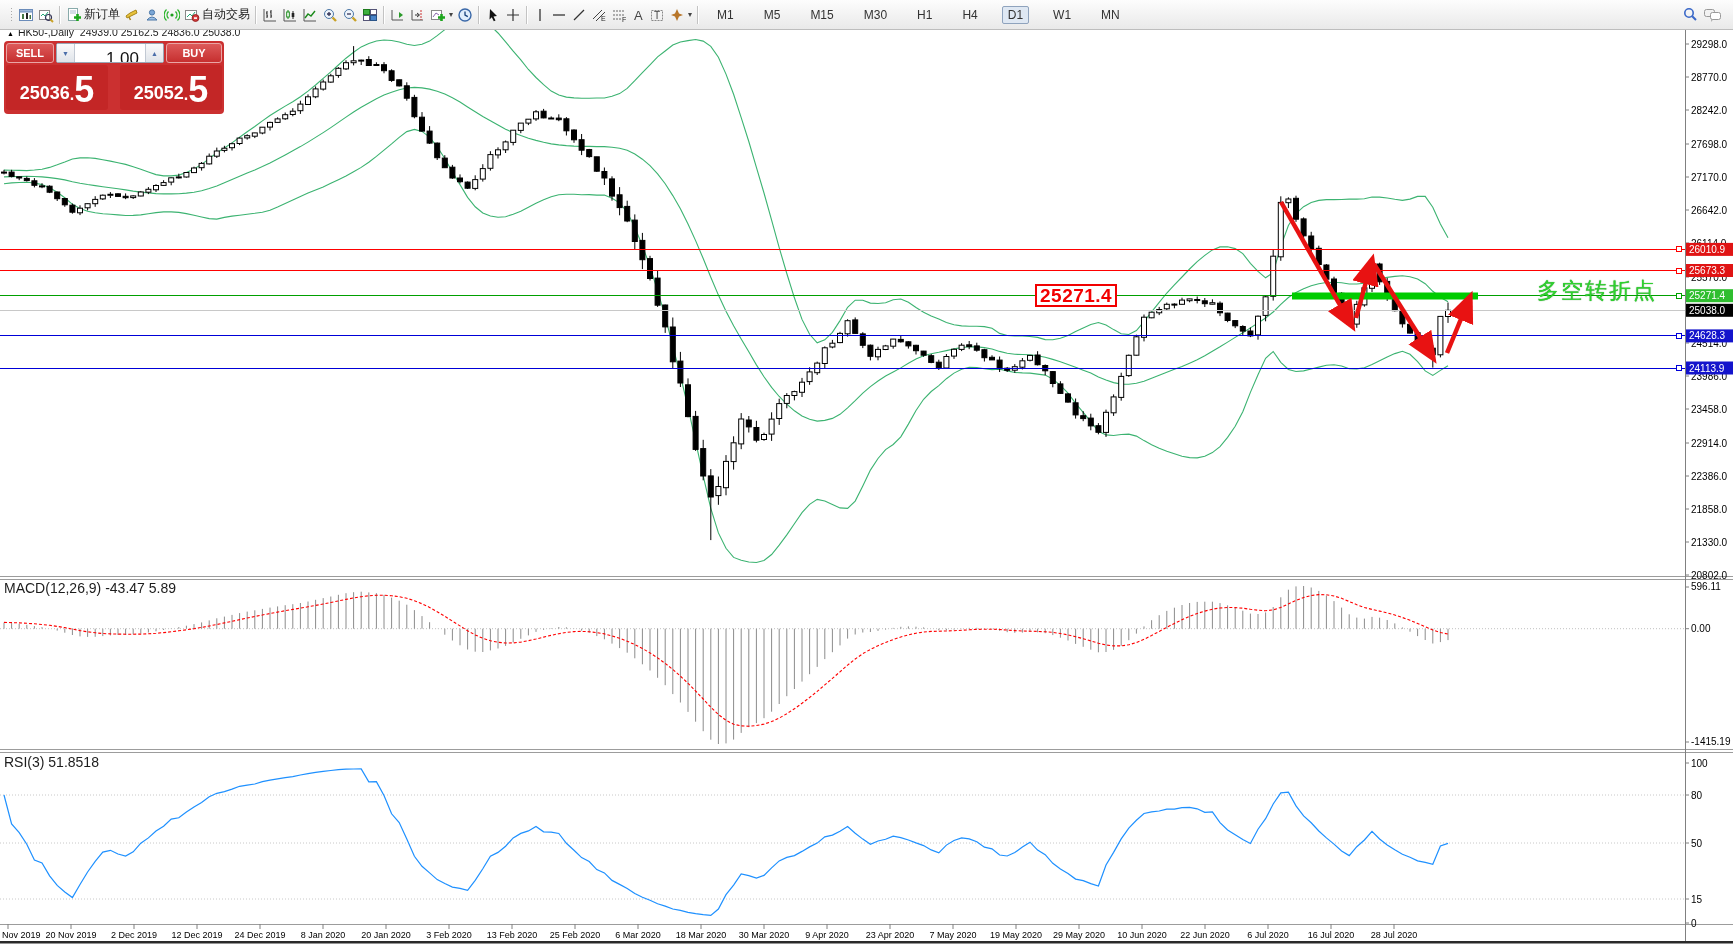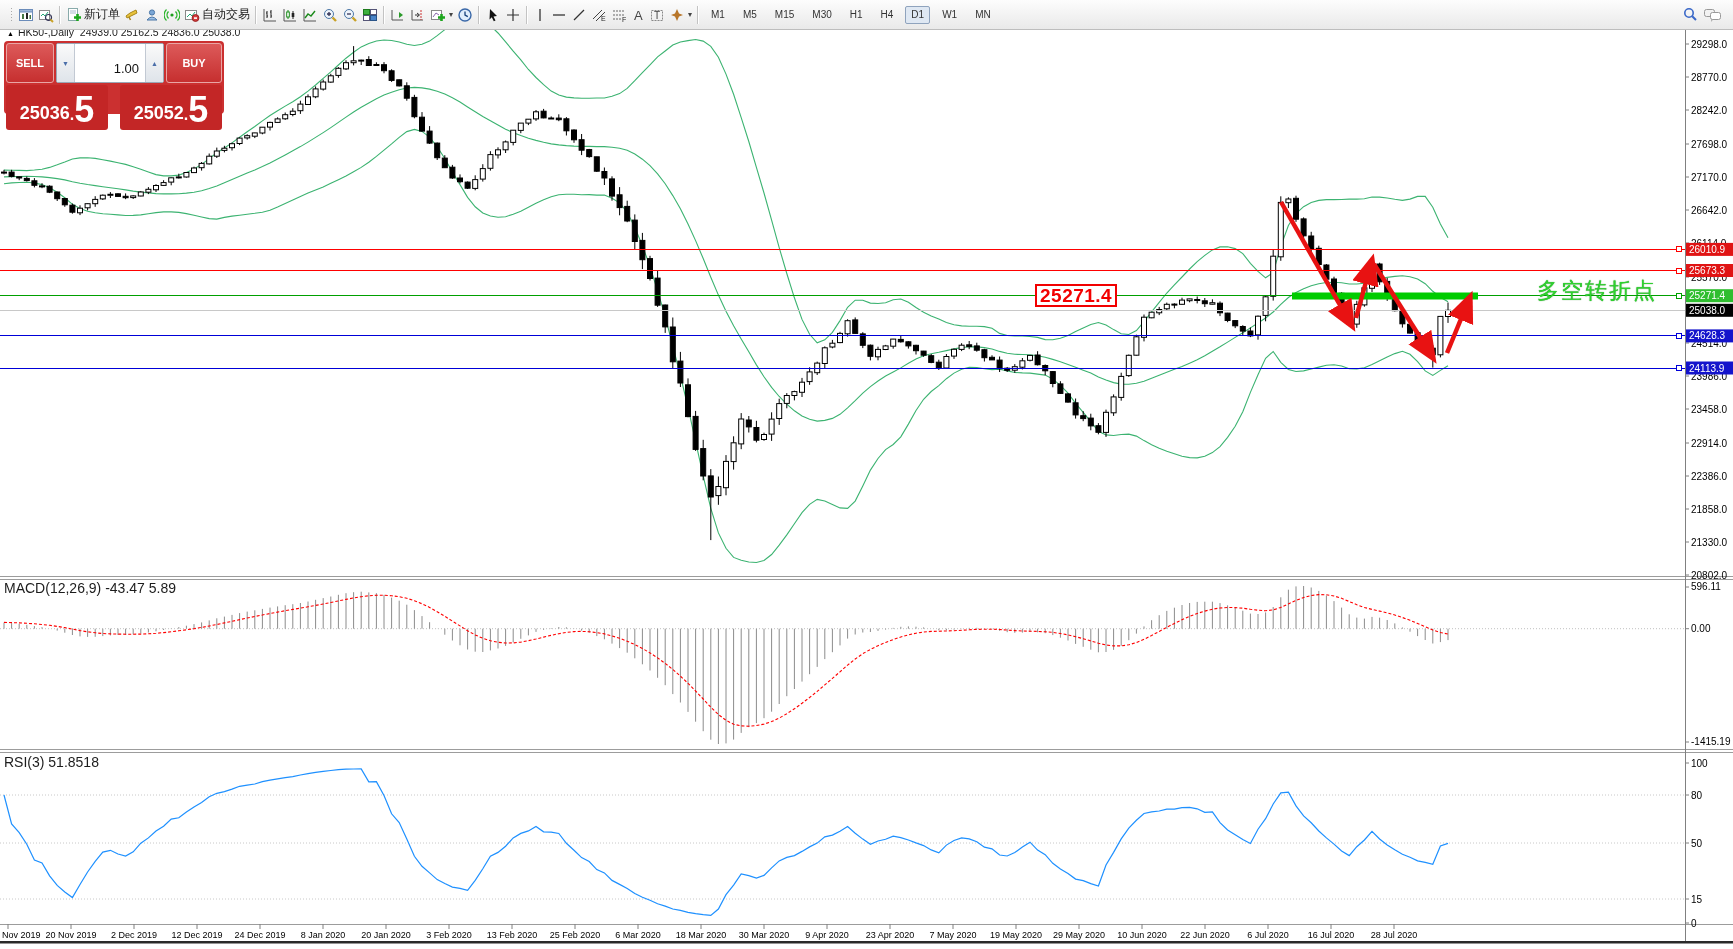--- a/index.html
+++ b/index.html
@@ -8,34 +8,34 @@
   
   .toolbar{position:absolute;left:0;top:0;width:1733px;height:30px;z-index:30;
     background:linear-gradient(#fdfdfd,#e9e9e9);border-bottom:1px solid #bdbdbd;
     display:flex;align-items:center;padding-left:7px;box-sizing:border-box;font-size:11px;color:#222;}
   .tb-handle{width:3px;height:14px;margin:0 3px;
     background-image:repeating-linear-gradient(#aaa 0 1px,transparent 1px 3px);background-size:1px 100%;background-repeat:repeat-y;background-position:1px 0;}
   .tb-sep{width:1px;height:18px;background:#c3c3c3;border-right:1px solid #fff;margin:0 3px;}
   .tb-btn{height:18px;display:flex;align-items:center;padding:0 2px;border-radius:2px;cursor:default;gap:2px;}
   .tb-label{font-size:12px;white-space:nowrap;}
   .caret{font-size:8px;color:#444;margin-left:1px;}
-  .tf-btn{height:16px;padding:0 5px;display:flex;align-items:center;font-size:10px;color:#333;border:1px solid transparent;border-radius:2px;margin:0 3px;}
+  .tf-btn{height:16px;padding:0 5px;display:flex;align-items:center;font-size:12px;color:#333;border:1px solid transparent;border-radius:2px;margin:0 9px;}
   .tf-btn.active{border:1px solid #8fa3bd;background:#dfe8f3;}
   .tb-spacer{flex:1;}
   .icon{display:inline-block;vertical-align:middle;}
   
   .quote{position:absolute;left:4px;top:41px;width:220px;height:73px;z-index:20;
     background:#cb3030;border-radius:4px;box-sizing:border-box;padding:2px 2px;}
-  .q-row1{display:flex;height:40px;gap:2px;}
+  .q-row1{display:flex;height:20px;gap:2px;}
   .q-btn{flex:0 0 46px;background:linear-gradient(#dd5a5a,#c62f2f);border:1px solid #e9a5a5;border-radius:3px;
     color:#fff;font-weight:bold;font-size:11px;display:flex;align-items:center;justify-content:center;}
   .q-vol{flex:1;display:flex;border:1px solid #9aa6b5;border-radius:2px;overflow:hidden;background:#fff;}
   .vol-btn{width:17px;background:linear-gradient(#fafafa,#dfe4ea);border-right:1px solid #c2c9d3;color:#4a6ea9;font-size:7px;display:flex;align-items:center;justify-content:center;}
   .vol-btn.up{border-right:none;border-left:1px solid #c2c9d3;}
-  .vol-val{flex:1;display:flex;align-items:center;justify-content:flex-end;padding-right:6px;font-size:13px;color:#111;margin-top:11px;}
+  .vol-val{flex:1;display:flex;align-items:center;justify-content:flex-end;padding-right:6px;font-size:17px;color:#111;margin-top:11px;}
   .q-row2{display:flex;margin-top:2px;gap:12px;height:45px;}
   .q-price{background:#c32626;border-radius:3px;color:#fff;display:flex;align-items:baseline;justify-content:center;padding-top:4px;box-sizing:border-box;}
   .q-price .int{font-size:18px;font-weight:bold;align-self:flex-end;padding-bottom:6px;}
   .q-price .dot{font-size:16px;font-weight:bold;align-self:flex-end;padding-bottom:6px;}
   .q-price .frac{font-size:36px;font-weight:bold;line-height:40px;align-self:flex-end;}
   .q-price.sell{flex:0 0 102px;}
   .q-price.buy{flex:1;}
   
   .sym-header{position:absolute;left:7px;top:26px;z-index:10;font-size:10.5px;color:#1c1c1c;white-space:nowrap;}
   .sym-header .tri{font-size:7px;margin-right:4px;color:#000;}

